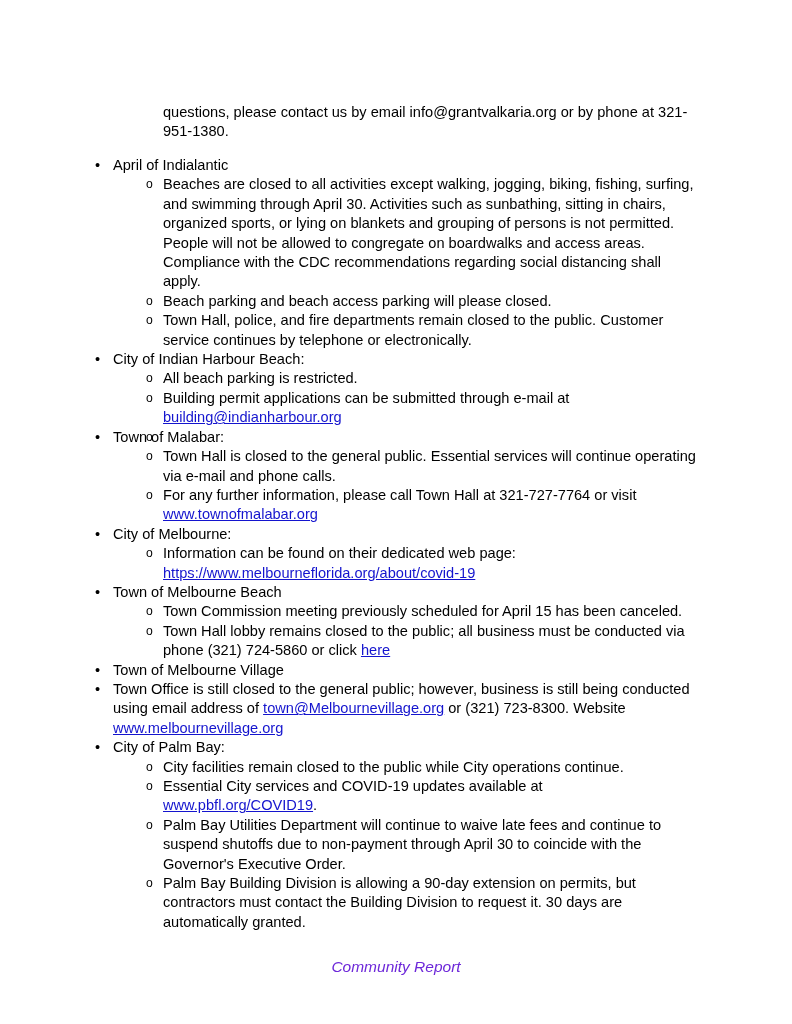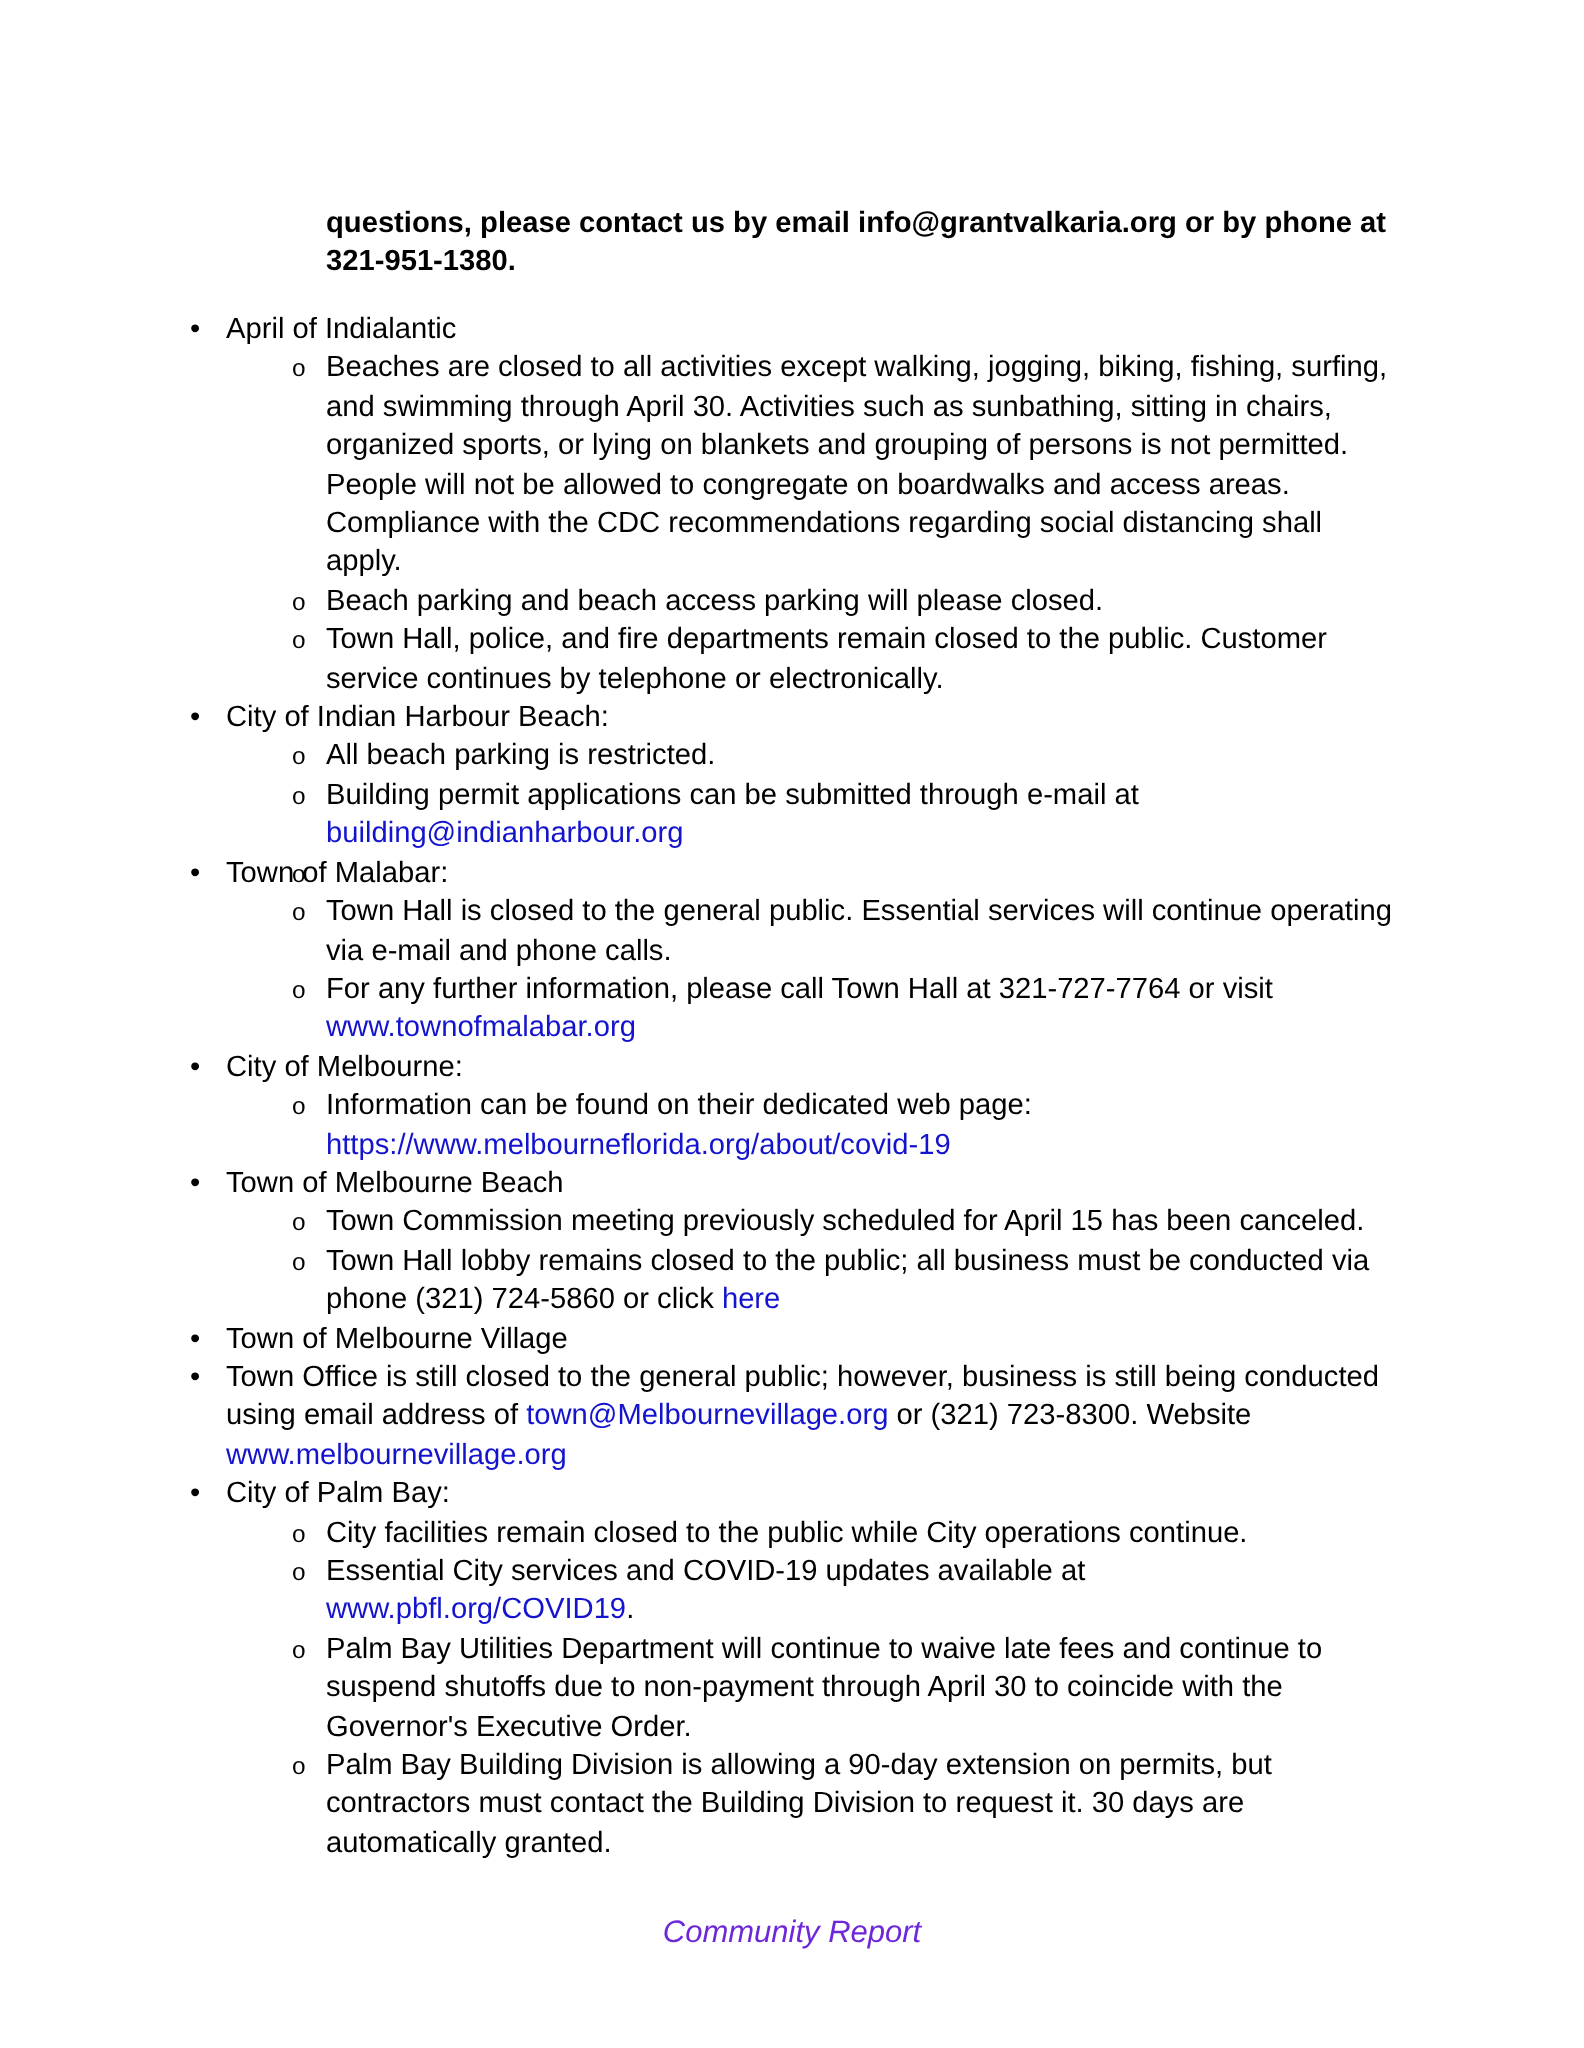--- a/index.html
+++ b/index.html
@@ -28,21 +28,21 @@
 
   .content {
     position: absolute;
     left: 95px;
     top: 88px;
     width: 602px;
   }
 
   .bold-lead {
     margin-left: 68px;
-    font-weight: bold;
+    font-weight: normal;
     font-size: 14.6px;
     line-height: 19.4px;
   }
 
   
   .l1 {
     position: relative;
     padding-left: 18px;
     font-size: 14.6px;
     line-height: 19.4px;
@@ -71,20 +71,21 @@
     left: 51px;
     top: 0px;
     width: 14px;
     font-size: 12.2px;
     line-height: 19.8px;
     text-align: left;
   }
 
   a.doclink, .doclink {
     color: #1414CE;
+    text-decoration: underline;
     cursor: pointer;
   }
 
   .footer {
     position: absolute;
     left: 0;
     top: 958px;
     width: 792px;
     text-align: center;
     font-family: "Liberation Sans", sans-serif;

